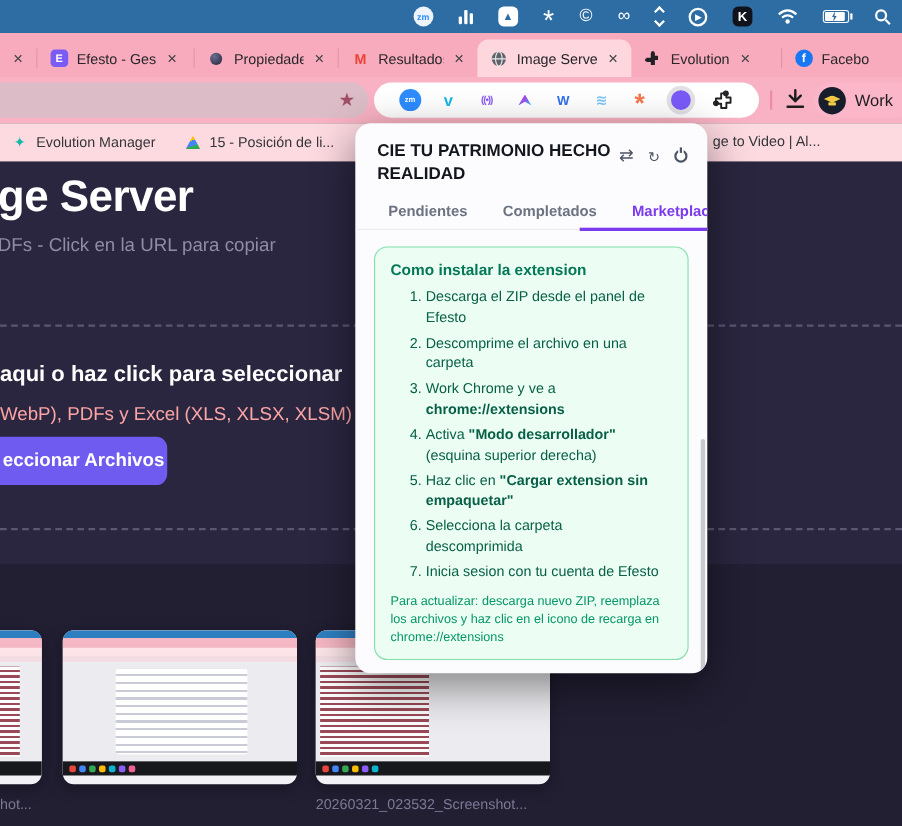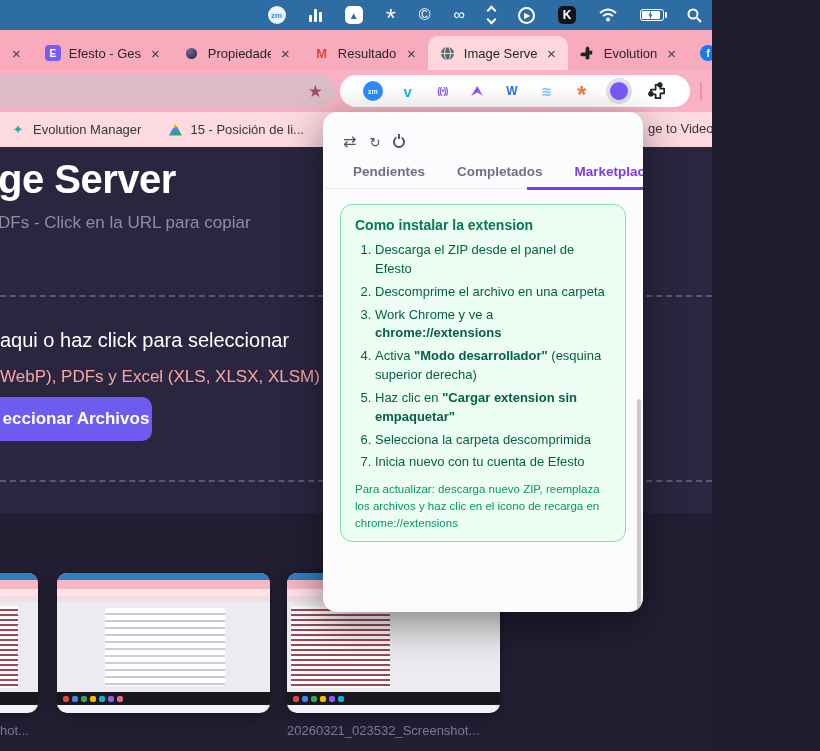--- a/index.html
+++ b/index.html
@@ -1,18 +1,18 @@
 <!DOCTYPE html>
 <html><head>
 <meta charset="utf-8">
 <style>
   * { margin:0; padding:0; box-sizing:border-box; }
   html,body { width:820px; height:751px; overflow:hidden; background:#201d31;
     font-family:"Liberation Sans","DejaVu Sans",sans-serif; }
-  .screen { position:relative; width:712px; height:751px; overflow:hidden; }
+  .screen { position:relative; width:820px; height:751px; overflow:hidden; }
 
   
   .menubar { height:30px; background:#2e6da3; display:flex; align-items:center;
     justify-content:flex-end; padding-right:10px; gap:23px; color:#fff; }
   .mb-ic { display:flex; align-items:center; justify-content:center; height:18px; }
   .zm-circle { width:18px; height:18px; border-radius:50%; background:#eef4fb; color:#2d8cff;
     font-size:8px; font-weight:bold; display:flex; align-items:center; justify-content:center; }
   .bars { display:flex; align-items:flex-end; gap:2px; height:14px; }
   .bars i { width:3px; background:#fff; border-radius:1px; display:block; }
   .sq { width:18px; height:18px; border-radius:5px; background:#fff; color:#2e6da3;
@@ -90,21 +90,21 @@
   .bm-right { position:absolute; left:648px; top:9px; }
 
   
   .page { position:relative; height:604px; background:#221f33; overflow:hidden; }
   .upper { position:absolute; top:0; left:0; right:0; height:366px; background:#2a2640; }
   .hero-title { position:absolute; left:-2px; top:10px; color:#fff; font-size:40px; font-weight:800;
     letter-spacing:-0.5px; white-space:nowrap; }
   .hero-sub { position:absolute; left:-2px; top:66px; color:#8f8ca3; font-size:17px; white-space:nowrap; }
   .dash-top { position:absolute; left:-10px; right:-10px; top:148px; border-top:2px dashed #5b5773; }
   .dash-bottom { position:absolute; left:-10px; right:-10px; top:333px; border-top:2px dashed #5b5773; }
-  .dz-title { position:absolute; left:0; top:182px; color:#fff; font-size:20px; font-weight:400; white-space:nowrap; }
+  .dz-title { position:absolute; left:0; top:182px; color:#fff; font-size:20px; font-weight:700; white-space:nowrap; }
   .dz-formats { position:absolute; left:0; top:220px; color:#fca5a5; font-size:17px; white-space:nowrap; }
   .dz-btn { position:absolute; left:0; top:250px; width:152px; height:44px; background:#6f5bf0;
     border:none; border-radius:0 10px 10px 0; color:#fff; font-size:17px; font-weight:600;
     font-family:inherit; white-space:nowrap; overflow:hidden; }
 
   
   .card { position:absolute; top:426px; width:213px; height:140px; background:#f2f1f5;
     border-radius:10px; overflow:hidden; box-shadow:0 4px 14px rgba(0,0,0,.35); }
   .card .tbar { height:7px; background:#2e7fc1; }
   .card .prow1 { height:9px; background:#f5b7c3; }
@@ -137,21 +137,21 @@
   .pp-tab.active { color:#7c3aed; }
   .pp-underline { position:absolute; right:0; bottom:-2px; width:116px; height:3px; background:#7c3aed; }
   .pp-content { flex:1; overflow:hidden; padding:0 17px 14px; position:relative; }
   .warnbox { background:#fdf4d9; border:1.5px solid #eec06a; border-top:none;
     border-radius:0 0 10px 10px; padding:5px 12px 10px; font-size:12.5px; line-height:1.5;
     color:#a5550f; }
   .greenbox { margin-top:15px; background:#ecfdf3; border:1.5px solid #7fe0a8; border-radius:12px;
     padding:12px 14px 10px; }
   .gb-title { font-size:14px; font-weight:bold; color:#047857; margin-bottom:8px; }
   .gb-list { list-style-position:outside; padding-left:20px; font-size:13px; color:#065f46; }
-  .gb-list li { margin:4px 0; line-height:1.45; }
+  .gb-list li { margin:4px 12px; line-height:1.45; }
   .gb-note { margin-top:9px; font-size:11.5px; line-height:1.45; color:#059669; }
   .pp-scrollbar { position:absolute; right:2px; top:287px; width:4px; height:213px;
     background:#c9c9ce; border-radius:2px; z-index:11; }
   b { font-weight:bold; }
 </style>
 </head>
 <body>
 
 <div class="screen">
 
@@ -370,20 +370,21 @@
           <i style="background:#8b5cf6"></i>
           <i style="background:#0bb5cf"></i>
         </div>
     </div>
     <div class="caption" style="left:0;width:40px">hot...</div>
     <div class="caption" style="left:287px;width:213px">20260321_023532_Screenshot...</div>
   </div>
 
   <div class="popup">
     <div class="pp-head">
+      <div class="pp-title">CIE TU PATRIMONIO HECHO REALIDAD</div>
       <div class="pp-actions">
         <span class="aic">⇄</span>
         <span class="aic" style="font-size:13px;margin-top:2px">↻</span>
         <span class="power"></span>
       </div>
     </div>
     <div class="pp-tabs">
       <span class="pp-tab">Pendientes</span>
       <span class="pp-tab">Completados</span>
       <span class="pp-tab active">Marketplace</span>
@@ -392,21 +393,21 @@
     <div class="pp-content">
       <div class="greenbox">
         <div class="gb-title">Como instalar la extension</div>
         <ol class="gb-list">
           <li><span>Descarga el ZIP desde el panel de Efesto</span><b></b><span></span></li>
           <li><span>Descomprime el archivo en una carpeta</span><b></b><span></span></li>
           <li><span>Work Chrome y ve a </span><b>chrome://extensions</b><span></span></li>
           <li><span>Activa </span><b>"Modo desarrollador"</b><span> (esquina superior derecha)</span></li>
           <li><span>Haz clic en </span><b>"Cargar extension sin empaquetar"</b><span></span></li>
           <li><span>Selecciona la carpeta descomprimida</span><b></b><span></span></li>
-          <li><span>Inicia nuevo con tu cuenta de Efesto</span><b></b><span></span></li>
+          <li><span>Inicia sesion con tu cuenta de Efesto</span><b></b><span></span></li>
         </ol>
         <div class="gb-note">Para actualizar: descarga nuevo ZIP, reemplaza los archivos y haz clic en el icono de recarga en chrome://extensions</div>
       </div>
 
     </div>
     <div class="pp-scrollbar"></div>
   </div>
 
 </div>
 

